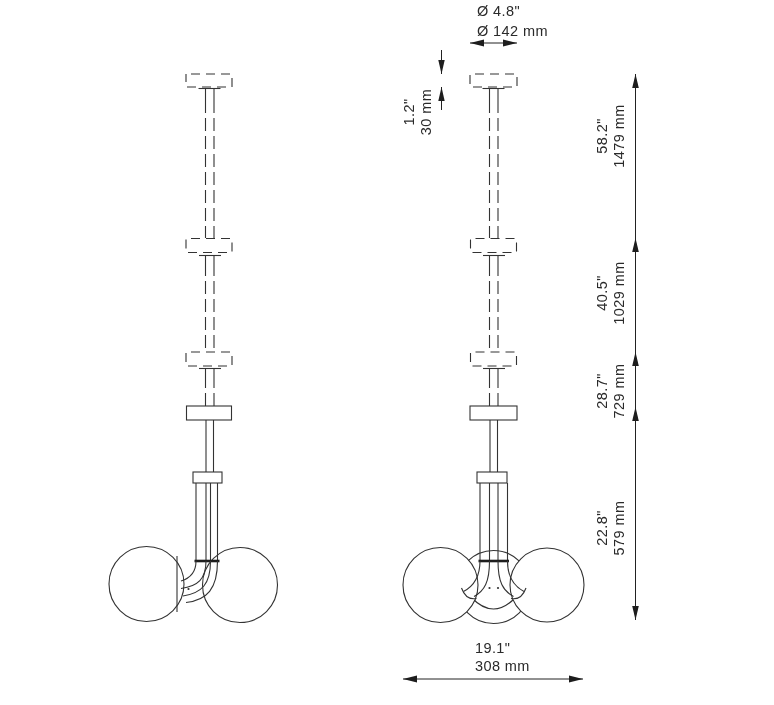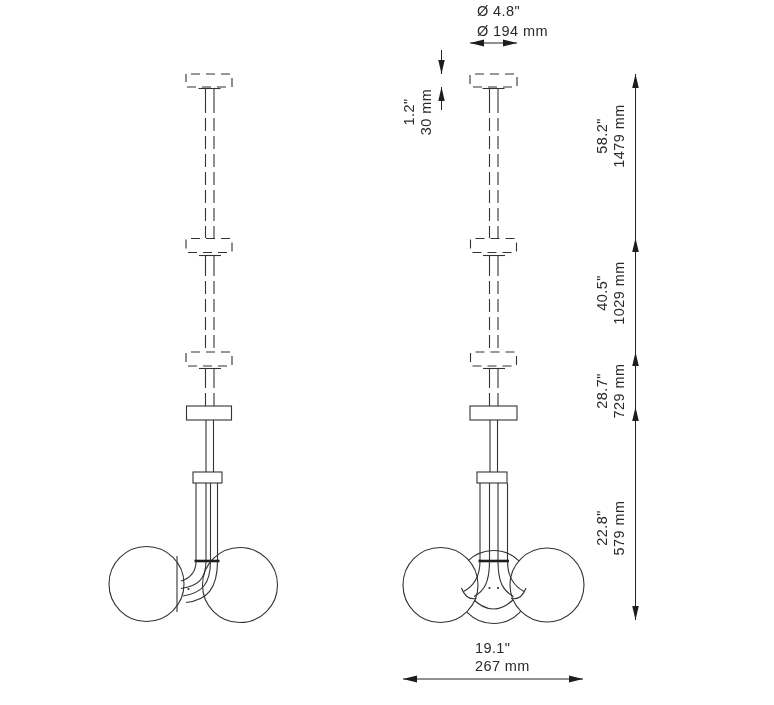--- a/index.html
+++ b/index.html
@@ -158,21 +158,21 @@
       <g>
         <line x1="403" y1="679" x2="583" y2="679"></line>
         <polygon points="403,679 417,675.6 417,682.4" fill="#1d1d1d" stroke="none"></polygon>
         <polygon points="583,679 569,675.6 569,682.4" fill="#1d1d1d" stroke="none"></polygon>
       </g>
     </g>
   </svg>
 
   <div class="label lh20" style="left:477px;top:1px;">
     <div>Ø 4.8"</div>
-    <div>Ø 194 mm</div>
+    <div>Ø 142 mm</div>
   </div>
 
   <div class="label rotated" style="left:418px;top:112px;">
     <div>1.2"</div>
     <div>30 mm</div>
   </div>
 
   <div class="label rotated" style="left:611px;top:136px;">
     <div>58.2"</div>
     <div>1479 mm</div>
@@ -188,16 +188,16 @@
     <div>729 mm</div>
   </div>
 
   <div class="label rotated" style="left:611px;top:528px;">
     <div>22.8"</div>
     <div>579 mm</div>
   </div>
 
   <div class="label lh18" style="left:475px;top:639px;">
     <div>19.1"</div>
-    <div>267 mm</div>
+    <div>308 mm</div>
   </div>
 
 </div>
 
 </body></html>

